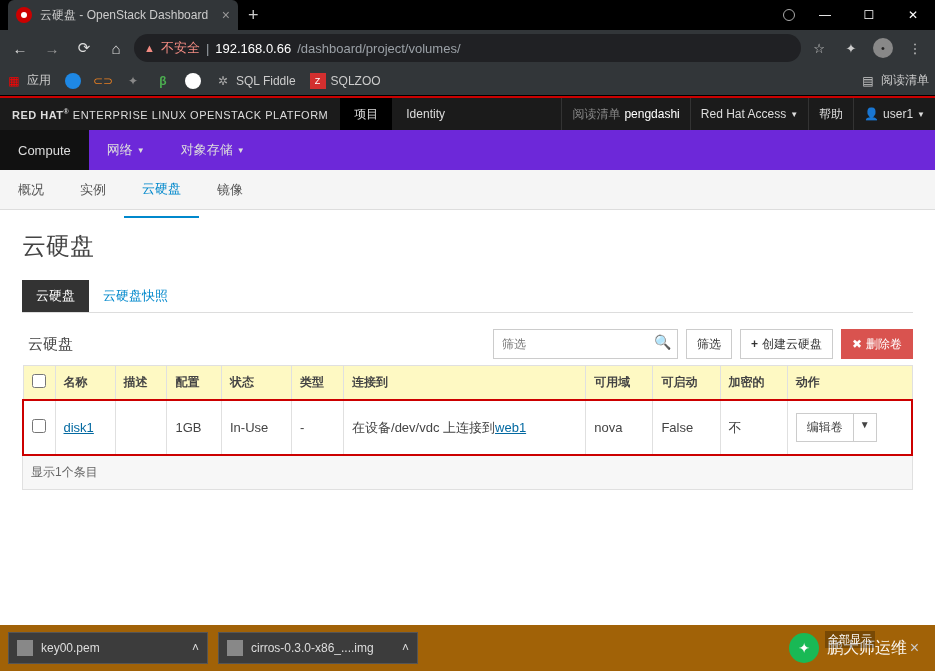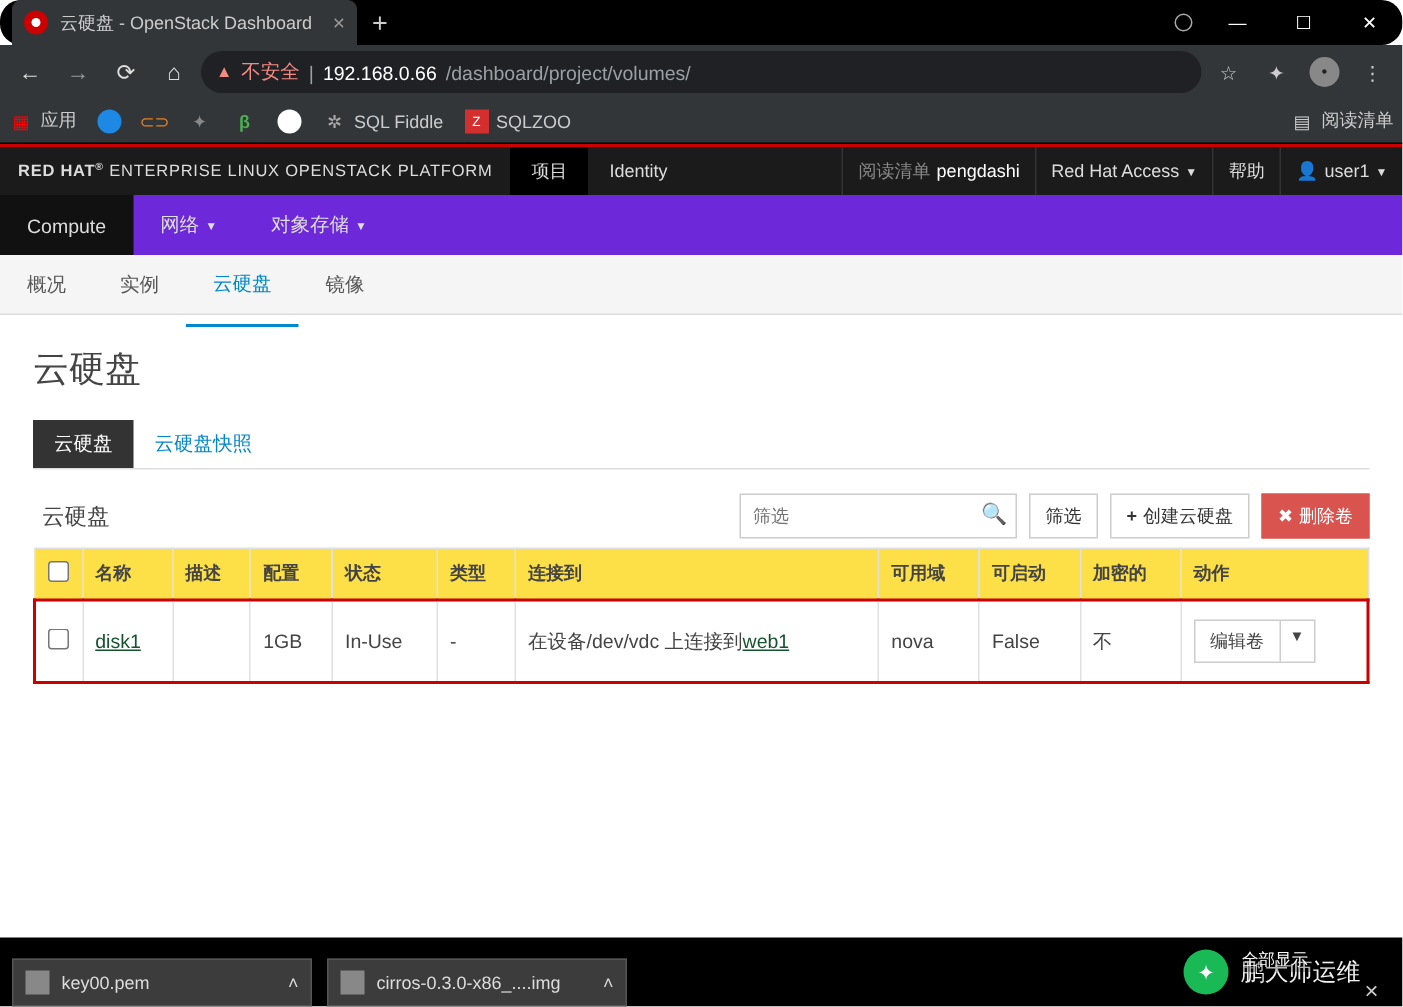--- a/index.html
+++ b/index.html
@@ -1,19 +1,19 @@
 <!DOCTYPE html>
 <html><head>
 <meta charset="utf-8">
 <style>
 * { box-sizing: border-box; margin: 0; padding: 0; }
 body { font-family: -apple-system, BlinkMacSystemFont, "Segoe UI", Arial, sans-serif; font-size: 13px; background: #fff; width: 935px; height: 671px; overflow: hidden; position: relative; }
 
 
-.titlebar { background: #000; height: 30px; display: flex; align-items: center; color: #ccc; font-size: 12px; border-radius: 14px; }
+.titlebar { background: #000; height: 30px; display: flex; align-items: center; color: #ccc; font-size: 12px; }
 .titlebar .tab { background: #323639; height: 30px; display: flex; align-items: center; padding: 0 8px 0 8px; border-top-left-radius: 6px; border-top-right-radius: 6px; margin-left: 8px; gap: 8px; width: 230px;}
 .titlebar .favicon { width: 16px; height: 16px; background: #cc0000; border-radius: 50%; display:flex;align-items:center;justify-content:center;}
 .titlebar .favicon::after{content:""; width:6px;height:6px;border-radius:50%;background:#fff;}
 .titlebar .tab-title { flex: 1; white-space: nowrap; overflow: hidden; text-overflow: ellipsis; }
 .titlebar .tab-close { color: #999; font-size: 14px; }
 .titlebar .newtab { color: #ccc; font-size: 18px; padding: 0 10px; }
 .titlebar .spacer { flex: 1; }
 .titlebar .winbtn { width: 44px; height: 30px; display: flex; align-items: center; justify-content: center; color: #fff; font-size: 12px; }
 .titlebar .dot{width:12px;height:12px;border:1px solid #aaa;border-radius:50%;margin-right:8px;}
 
@@ -68,32 +68,32 @@
 .tbl-header { display: flex; align-items: center; margin-bottom: 6px; gap:8px;}
 .tbl-title { font-size: 15px; color: #444; flex: 0 0 auto;margin-left:6px;}
 .tbl-header .sp{flex:1;}
 .filter { position:relative; width: 185px; }
 .filter input { width: 100%; height: 30px; padding: 0 24px 0 8px; border: 1px solid #ccc; font-size: 12px; color:#999;}
 .filter .mag{position:absolute;right:6px;top:5px;color:#555;font-size:14px;}
 .btn { height: 30px; padding: 0 10px; border: 1px solid #ccc; background: #fff; display: flex; align-items: center; font-size: 12px; gap:4px;color:#333;}
 .btn.danger { background: #d9534f; color: #fff; border-color: #d9534f; }
 
 table.vol { width: 100%; border-collapse: collapse; font-size: 13px; }
-table.vol th { background: #fde047; text-align: left; padding: 8px 8px; color: #444; font-weight:bold; border:1px solid #e0e0e0;font-size:12px;}
+table.vol th { background: #fef9c3; text-align: left; padding: 8px 8px; color: #444; font-weight:bold; border:1px solid #e0e0e0;font-size:12px;}
 table.vol td { padding: 12px 8px; border:1px solid #e0e0e0; color:#444;}
 .chk { width: 14px; height: 14px; }
 .redbox{border:2px solid #cc0000;}
-.link { color: #14532d; }
+.link { color: #0369a1; }
 .action-btn { display: inline-flex; border: 1px solid #ccc; }
 .action-btn .main { padding: 5px 10px; font-size:12px;}
 .action-btn .drop { padding: 5px 6px; border-left: 1px solid #ccc; font-size:10px;}
 .tfoot { background: #f7f7f7; padding: 8px; font-size: 12px; color: #666; border:1px solid #e0e0e0;border-top:none;}
 
 
-.dlbar { position: absolute; bottom: 0; left: 0; right: 0; height: 46px; background: #000000; display: flex; align-items: flex-end; padding: 0 8px; gap: 10px; color: #ddd; font-size: 12px; }
+.dlbar { position: absolute; bottom: 0; left: 0; right: 0; height: 46px; background: #a16207; display: flex; align-items: center; padding: 0 8px; gap: 10px; color: #ddd; font-size: 12px; }
 .dlitem { background: #3c3c3c; height: 32px; display: flex; align-items: center; padding: 0 8px; gap: 8px; border:1px solid #555;min-width:200px;}
 .dlitem .file-icon{width:16px;height:16px;background:#888;}
 .dlbar .sp{flex:1;}
 .dlbar .close { color: #ccc; font-size: 16px; padding: 0 8px; }
 
 
 .wm{position:absolute;right:28px;bottom:8px;display:flex;align-items:center;gap:8px;color:rgba(255,255,255,0.95);font-size:16px;z-index:50;}
 .wm .circle{width:30px;height:30px;border-radius:50%;background:#19b955;display:flex;align-items:center;justify-content:center;color:#fff;font-size:14px;}
 .wm .showall{position:absolute;top:-2px;right:32px;font-size:11px;color:#fff;background:rgba(0,0,0,0.25);padding:1px 3px;}
 </style>
@@ -269,20 +269,21 @@
         <td>不</td>
         <td>
           <span class="action-btn">
             <span class="main">编辑卷</span>
             <span class="drop">▼</span>
           </span>
         </td>
       </tr>
     </tbody>
   </table>
+  <div class="tfoot">显示1个条目</div>
 </div>
 
 <div class="dlbar">
   <div class="dlitem">
     <span class="file-icon"></span>
     <span>key00.pem</span>
     <span style="flex:1"></span>
     <span>˄</span>
   </div>
   <div class="dlitem">

